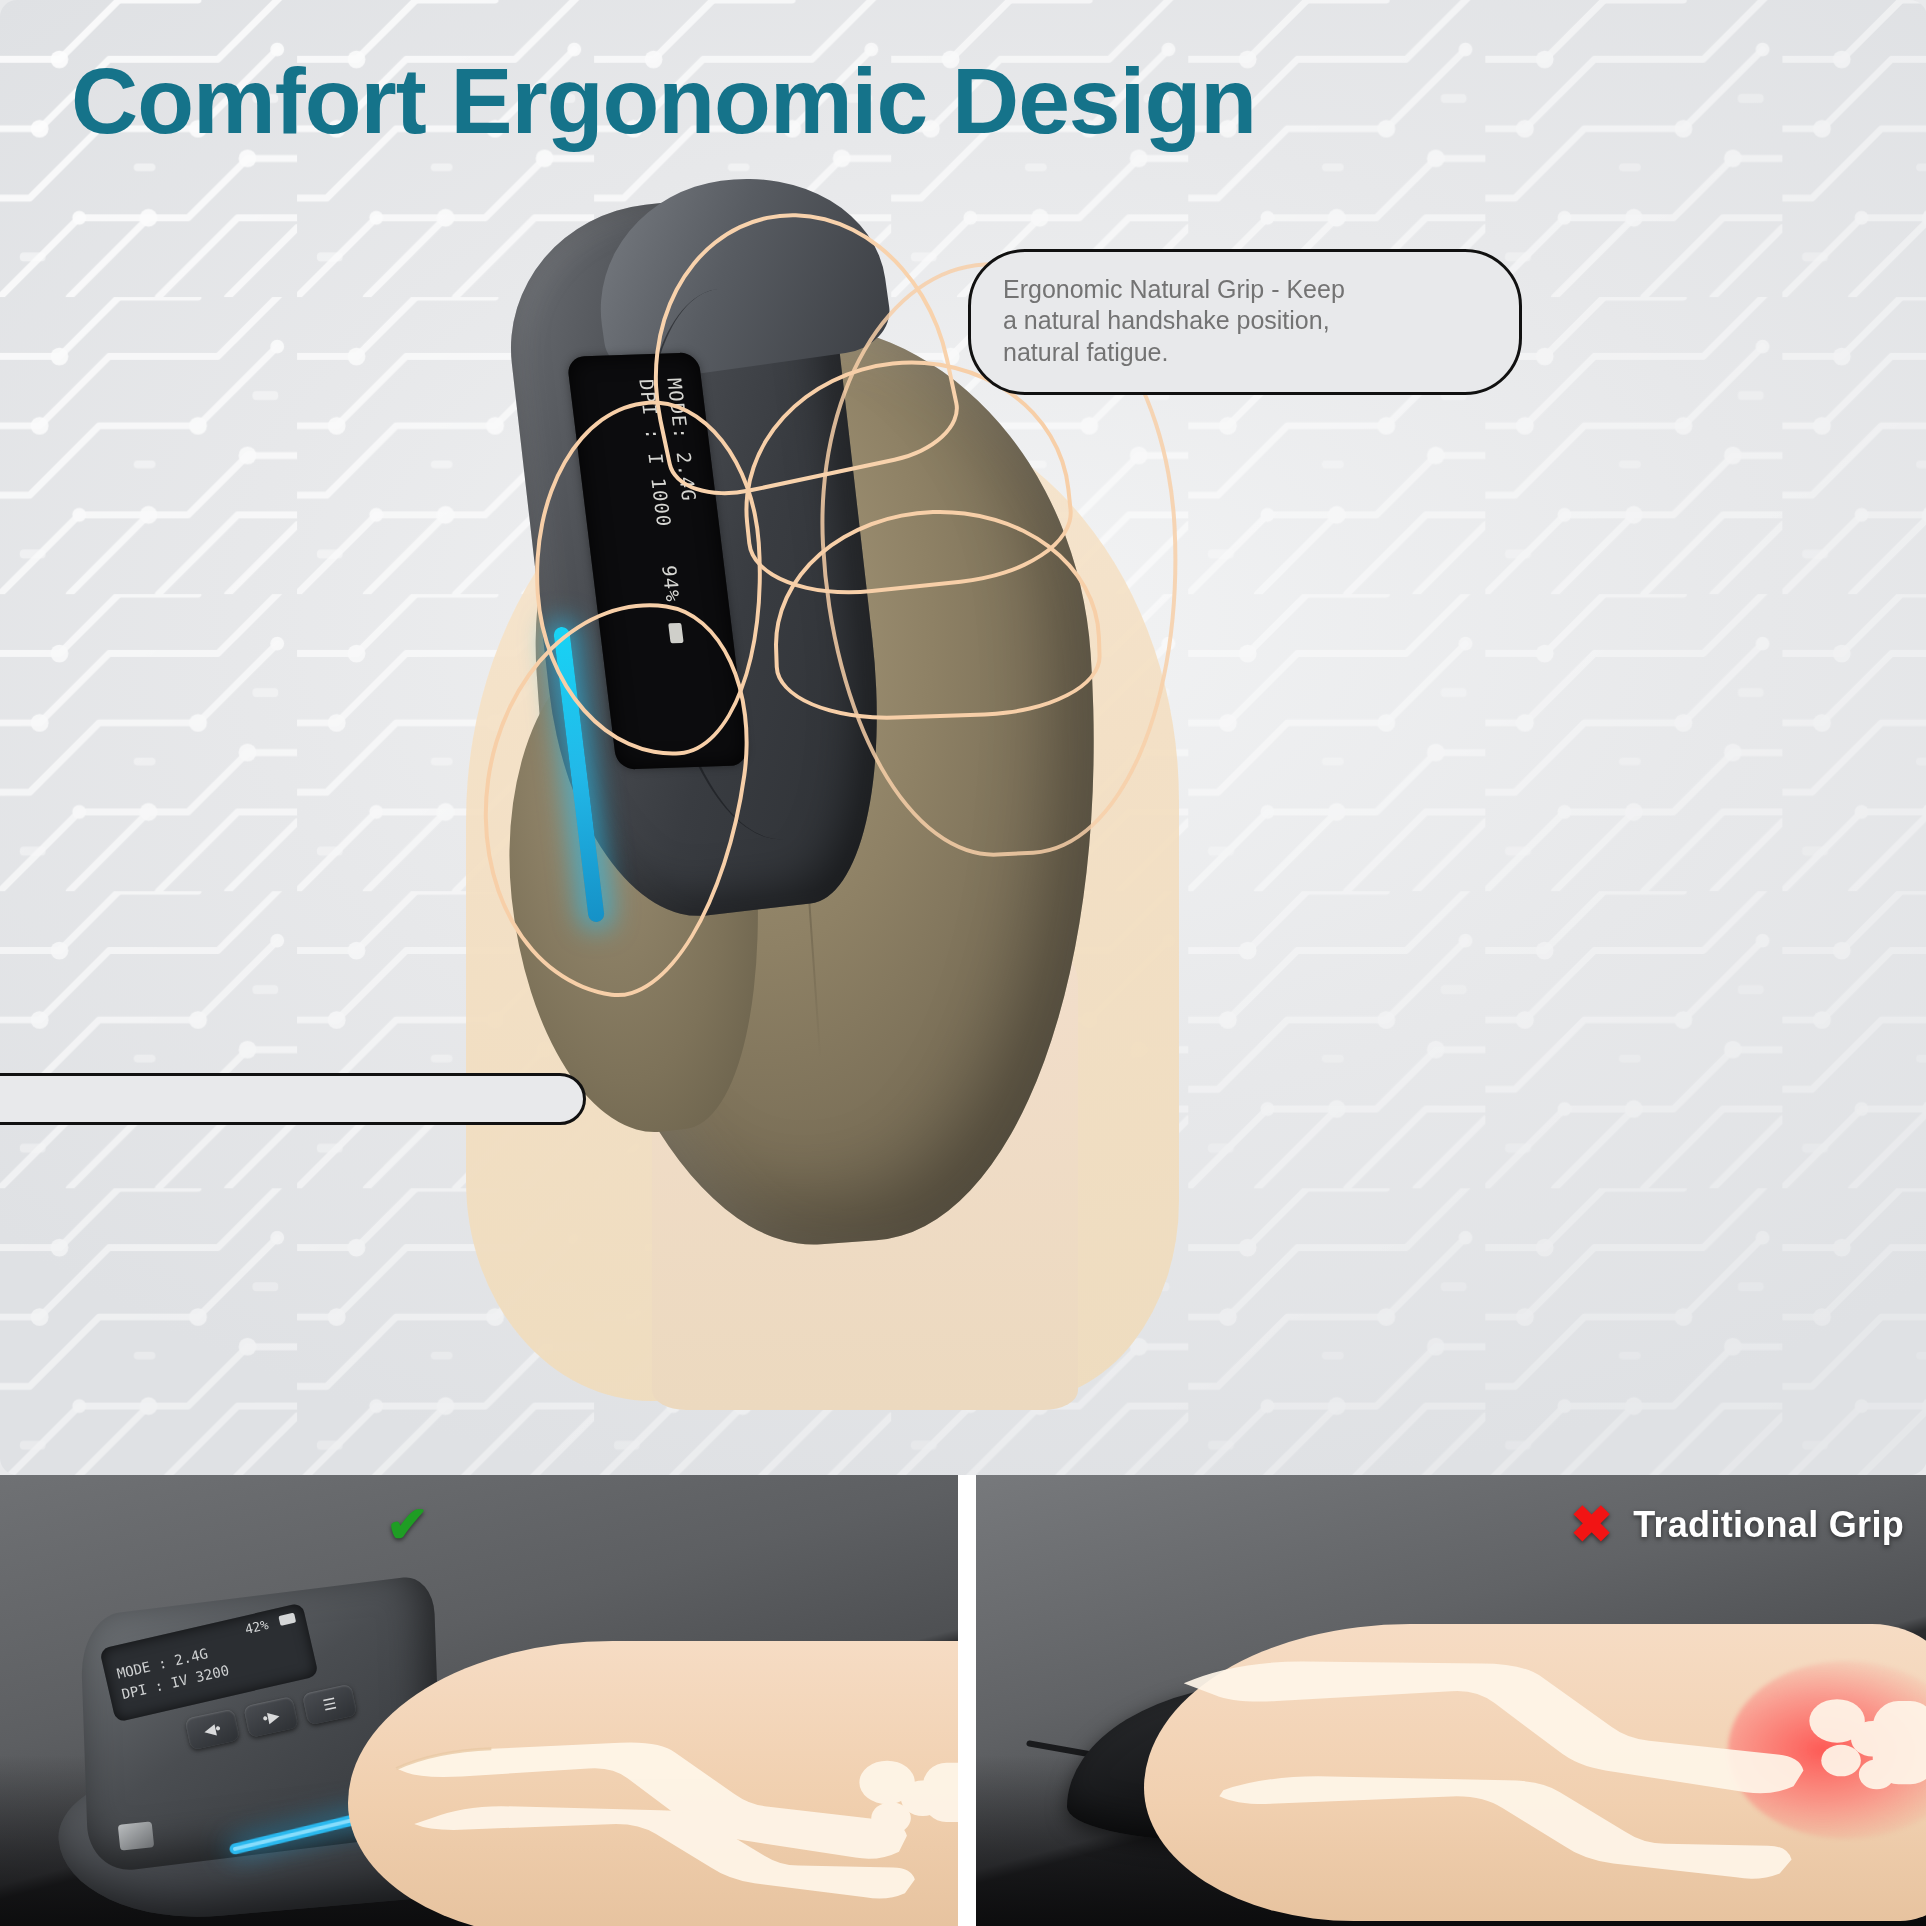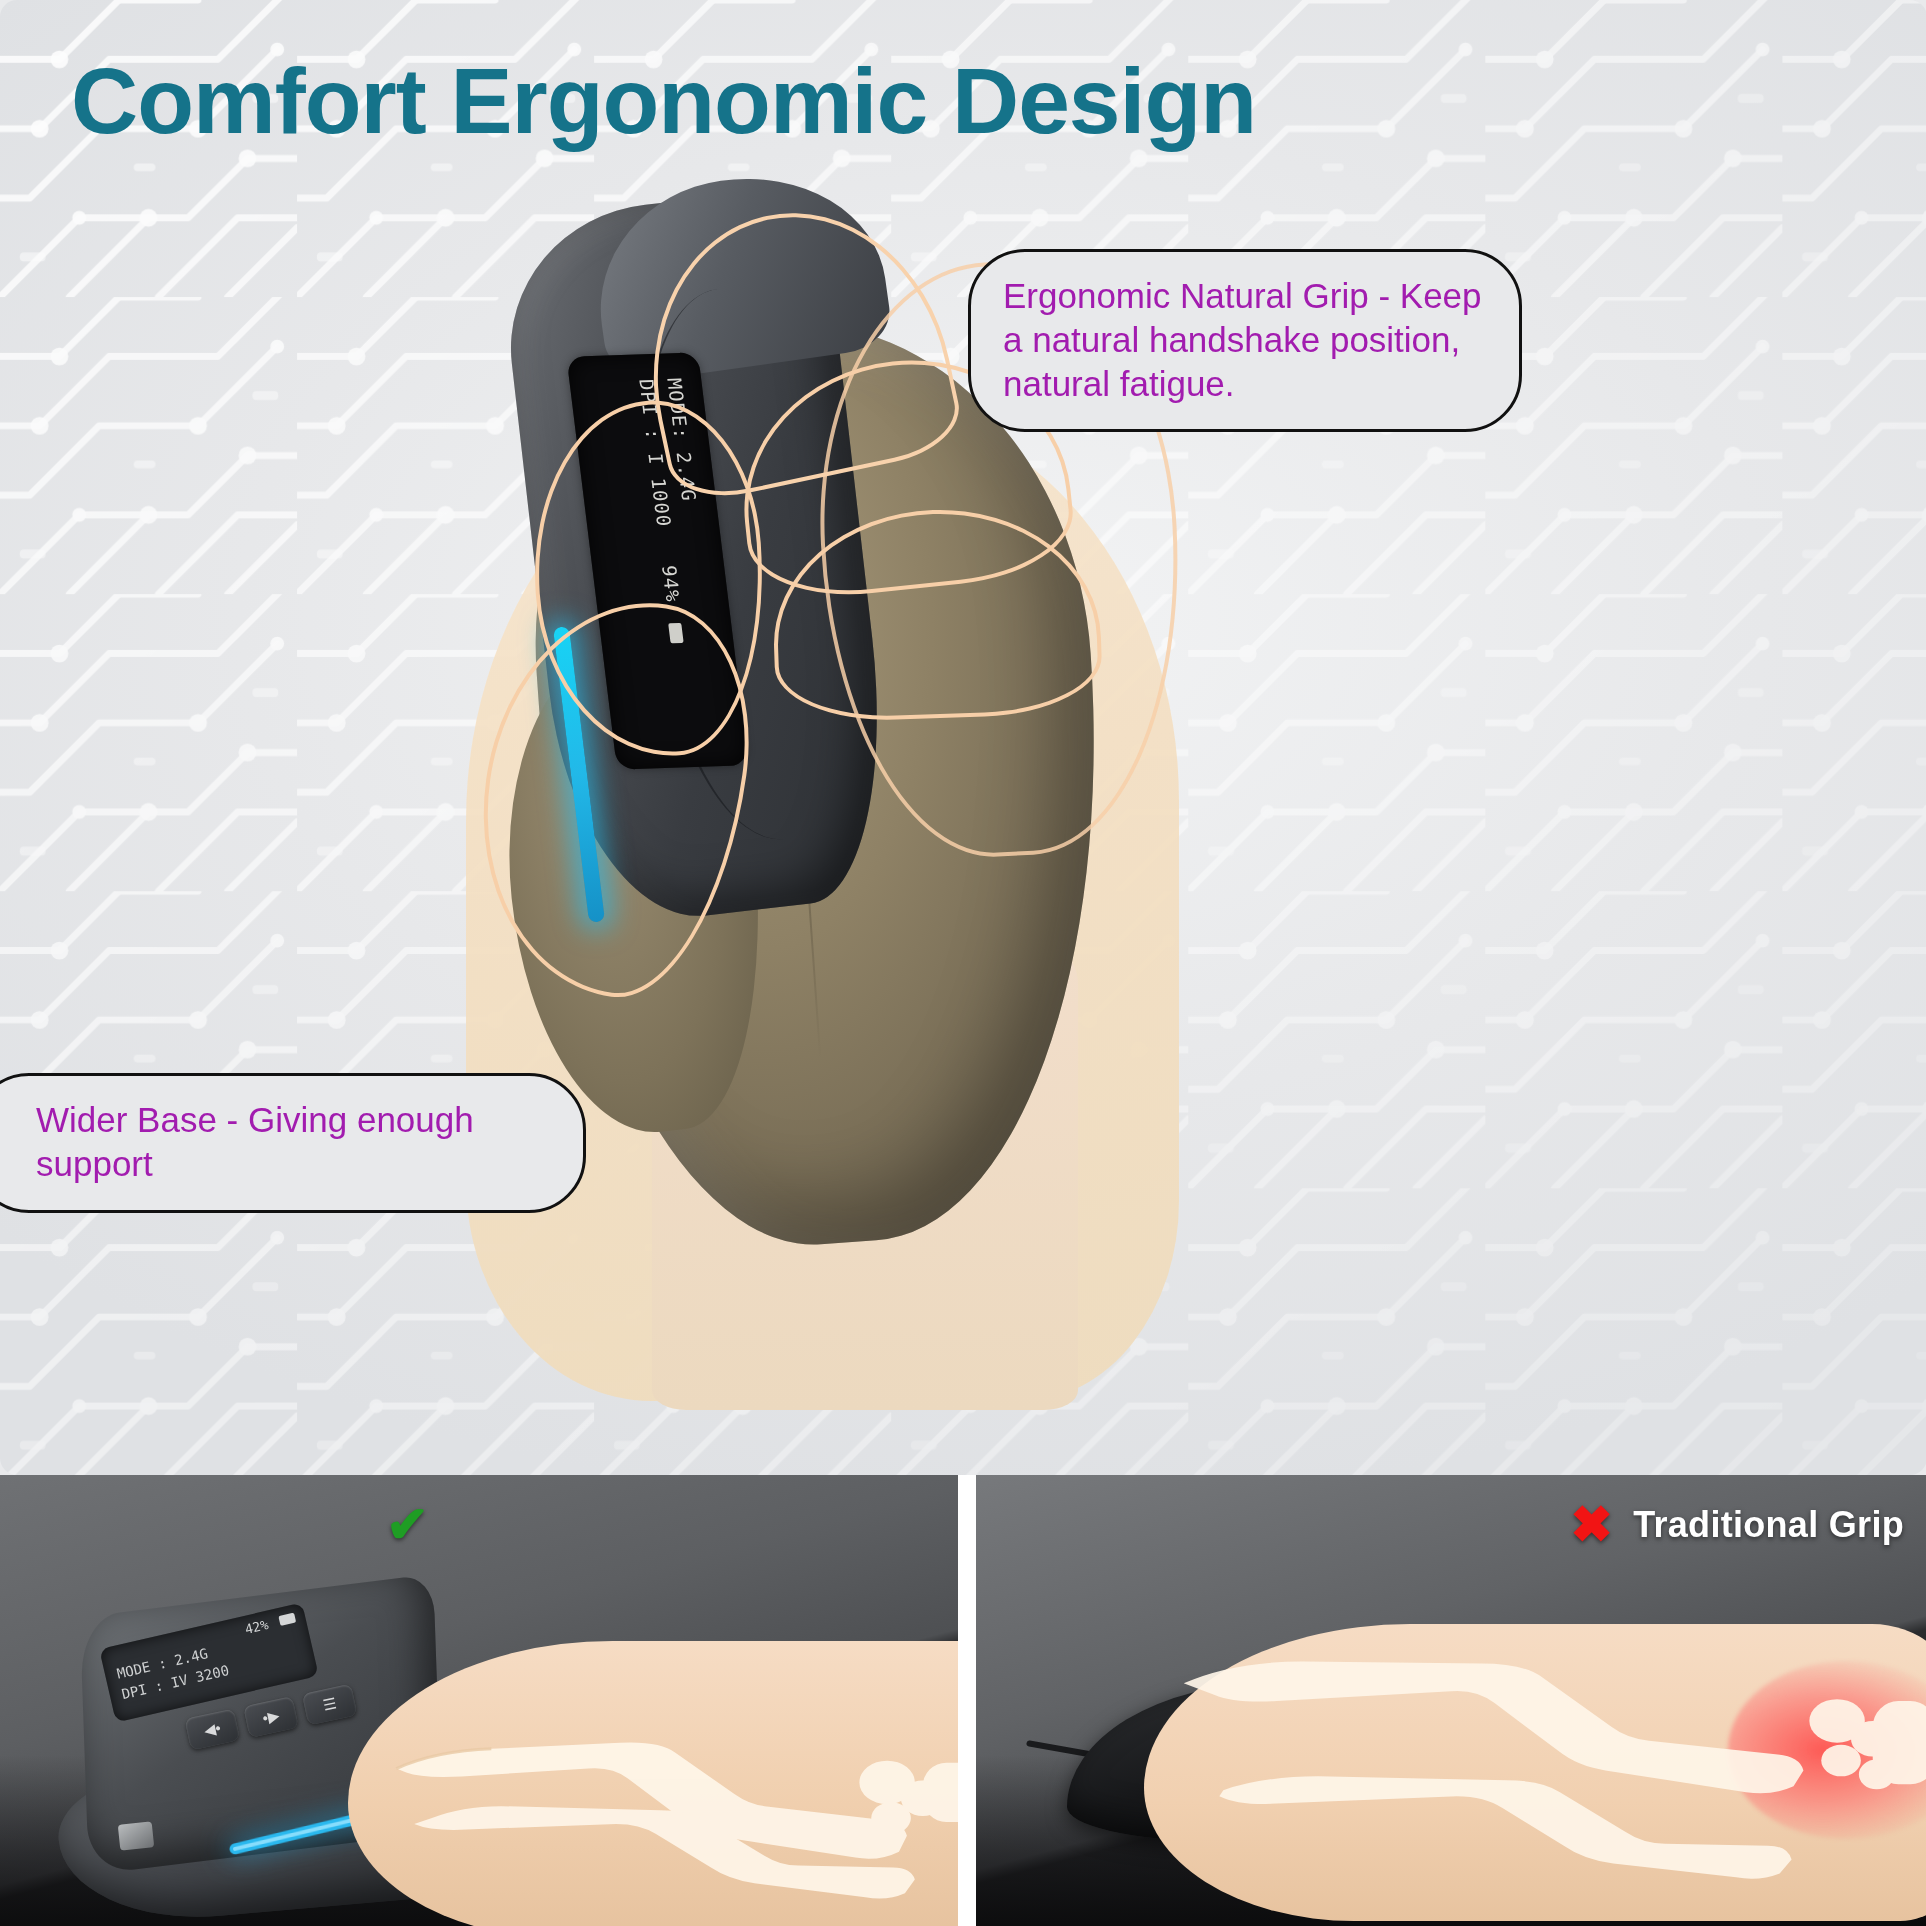--- a/index.html
+++ b/index.html
@@ -30,21 +30,21 @@
     font-family:"Liberation Sans", sans-serif;
   }
 
   
   .callout {
     position:absolute;
     background:#e8e9eb;
     border:3px solid #111;
     border-radius:59px;
     padding:22px 34px 24px 32px;
-    font-size:35px; line-height:1.25; color:#a21caf;
+    font-size:25px; line-height:1.25; color:#737373;
   }
   .callout.right { left:968px; top:249px; width:554px; border-radius:57px; }
   .callout.left  { left:-28px; top:1073px; width:614px; border-radius:57px; padding-left:61px;}
 
   
   .product-wrap { position:absolute; left:426px; top:173px; width:812px; height:1228px; }
 
   
   .hand-silhouette {
     position:absolute; left:40px; top:228px; width:713px; height:1000px;
@@ -335,21 +335,20 @@
       <div class="finger-outline fo4"></div>
     </div>
 
     <div class="callout right">
       <div>Ergonomic Natural Grip - Keep</div>
       <div>a natural handshake position,</div>
       <div>natural fatigue.</div>
     </div>
 
     <div class="callout left">
-      <div>Wider Base - Giving enough support</div>
     </div>
   </div>
 
   <div class="panels">
 
     <div class="panel left">
       <div class="panel-bg"></div>
       <div class="desk-shadow"></div>
 
       <div class="vm-base"></div>

